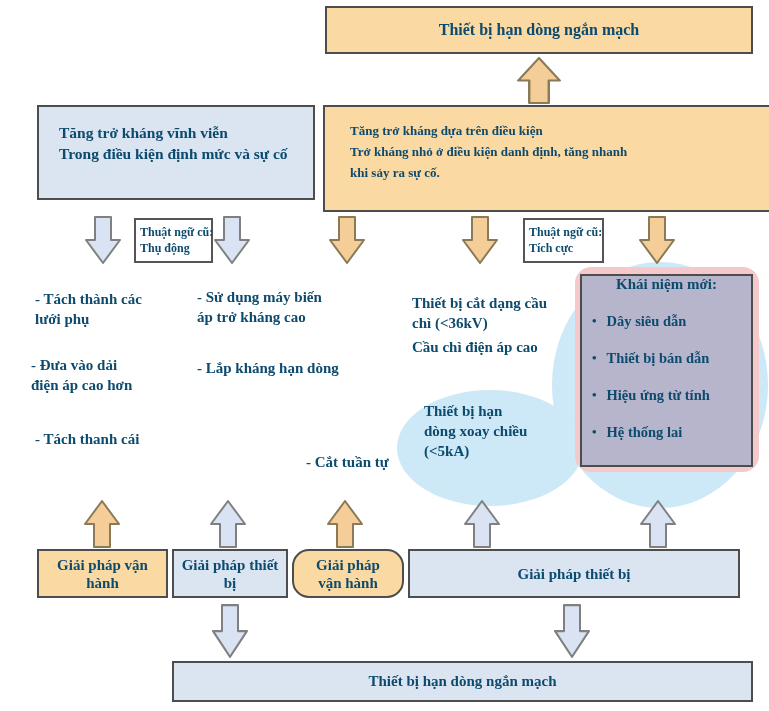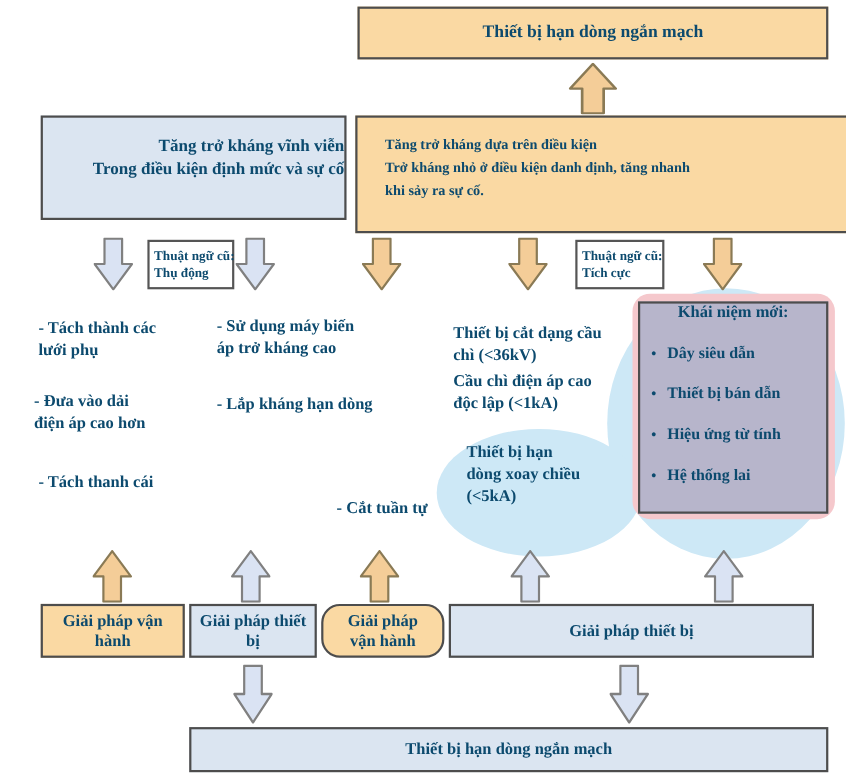--- a/index.html
+++ b/index.html
@@ -4,21 +4,21 @@
 <style>
   html,body { margin:0; padding:0; background:#ffffff; }
   .canvas {
     position:relative; width:769px; height:711px; overflow:hidden;
     background:#ffffff; color:#0c4a6e;
     font-family:"Liberation Serif", serif; font-weight:bold;
   }
   .abs { position:absolute; box-sizing:border-box; }
   .box { position:absolute; box-sizing:border-box; border:2px solid #4d4d4d; }
   .orange { background:#FAD9A3; }
-  .blue   { background:#DBE5F1;text-align:right; }
+  .blue   { background:#DBE5F1; }
   .center { display:flex; align-items:center; justify-content:center; text-align:center; }
   .txt { position:absolute; font-size:15px; line-height:20px; white-space:nowrap; }
   .termlabel {
     position:absolute; background:#ffffff; border:2px solid #555;
     font-size:12px; line-height:16px; padding:4px 0 0 4px; box-sizing:border-box;
     white-space:nowrap;
   }
   .top-box  { left:325px; top:6px;   width:428px; height:48px;  font-size:16px; }
   .left-box { left:37px;  top:105px; width:278px; height:95px;  font-size:15.5px; line-height:21px; padding:15px 0 0 20px; }
   .right-box{ left:323px; top:105px; width:507px; height:107px; font-size:13px; line-height:21px; padding:13px 0 0 25px; }
@@ -110,21 +110,20 @@
   </div>
   <div class="txt" style="left:306px; top:452px;">
     <div>- Cắt tuần tự</div>
   </div>
   <div class="txt" style="left:412px; top:293px;">
     <div>Thiết bị cắt dạng cầu</div>
     <div>chì (&lt;36kV)</div>
   </div>
   <div class="txt" style="left:412px; top:337px;">
     <div>Cầu chì điện áp cao</div>
-    <div>độc lập (&lt;1kA)</div>
   </div>
   <div class="txt" style="left:424px; top:401px;">
     <div>Thiết bị hạn</div>
     <div>dòng xoay chiều</div>
     <div>(&lt;5kA)</div>
   </div>
 
   <div class="abs purple-box">
     <div class="pb-title">Khái niệm mới:</div>
     <div class="concept-item">

